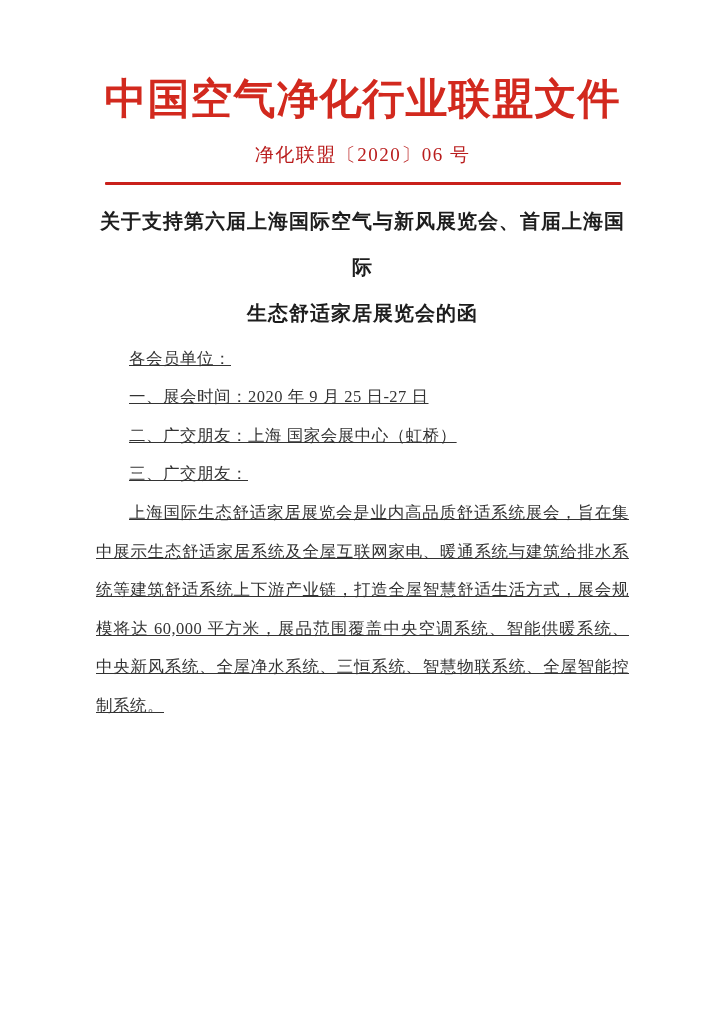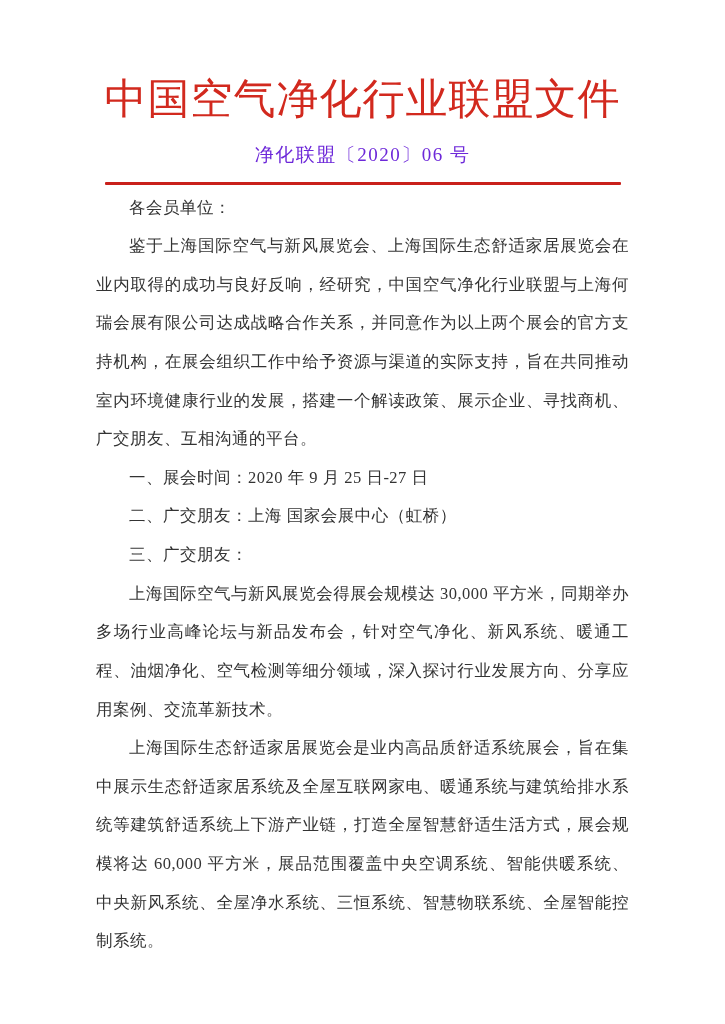--- a/index.html
+++ b/index.html
@@ -17,28 +17,28 @@
     box-sizing: border-box;
     width: 725px;
     min-height: 1024px;
     background: #ffffff;
     padding: 72px 96px 40px 96px;
   }
   .org-title {
     text-align: center;
     color: #d2291e;
     font-size: 42px;
-    font-weight: normal;
+    font-weight: bold;
     letter-spacing: 1px;
     line-height: 1.3;
     white-space: nowrap;
   }
   .doc-number {
     text-align: center;
-    color: #6d28d9;
+    color: #b91c1c;
     font-size: 19px;
     letter-spacing: 1.5px;
     margin-top: 15px;
     line-height: 26px;
   }
   .red-rule {
     height: 3px;
     width: 516px;
     margin: 14px auto 0 auto;
     background: #c9201b;
@@ -58,38 +58,41 @@
     color: #333333;
     font-size: 16.5px;
     line-height: 2.34;
     text-align: justify;
   }
   .doc-body p {
     margin: 0;
     padding: 0;
     text-indent: 2em;
     letter-spacing: 0.5px;
+    text-decoration: underline;
   }
 </style>
 </head>
 <body>
 
 <div class="doc-page">
 
   <div class="org-title">中国空气净化行业联盟文件</div>
 
   <div class="doc-number">净化联盟〔2020〕06 号</div>
 
   <div class="red-rule"></div>
 
+  <div class="doc-title">
+    <div>关于支持第六届上海国际空气与新风展览会、首届上海国际</div>
+    <div>生态舒适家居展览会的函</div>
+  </div>
 
   <div class="doc-body">
     <p>各会员单位：</p>
-    <p>鉴于上海国际空气与新风展览会、上海国际生态舒适家居展览会在业内取得的成功与良好反响，经研究，中国空气净化行业联盟与上海何瑞会展有限公司达成战略合作关系，并同意作为以上两个展会的官方支持机构，在展会组织工作中给予资源与渠道的实际支持，旨在共同推动室内环境健康行业的发展，搭建一个解读政策、展示企业、寻找商机、广交朋友、互相沟通的平台。</p>
     <p>一、展会时间：2020 年 9 月 25 日-27 日</p>
     <p>二、广交朋友：上海 国家会展中心（虹桥）</p>
     <p>三、广交朋友：</p>
-    <p>上海国际空气与新风展览会得展会规模达 30,000 平方米，同期举办多场行业高峰论坛与新品发布会，针对空气净化、新风系统、暖通工程、油烟净化、空气检测等细分领域，深入探讨行业发展方向、分享应用案例、交流革新技术。</p>
     <p>上海国际生态舒适家居展览会是业内高品质舒适系统展会，旨在集中展示生态舒适家居系统及全屋互联网家电、暖通系统与建筑给排水系统等建筑舒适系统上下游产业链，打造全屋智慧舒适生活方式，展会规模将达 60,000 平方米，展品范围覆盖中央空调系统、智能供暖系统、中央新风系统、全屋净水系统、三恒系统、智慧物联系统、全屋智能控制系统。</p>
 
   </div>
 
 </div>
 
 </body></html>

